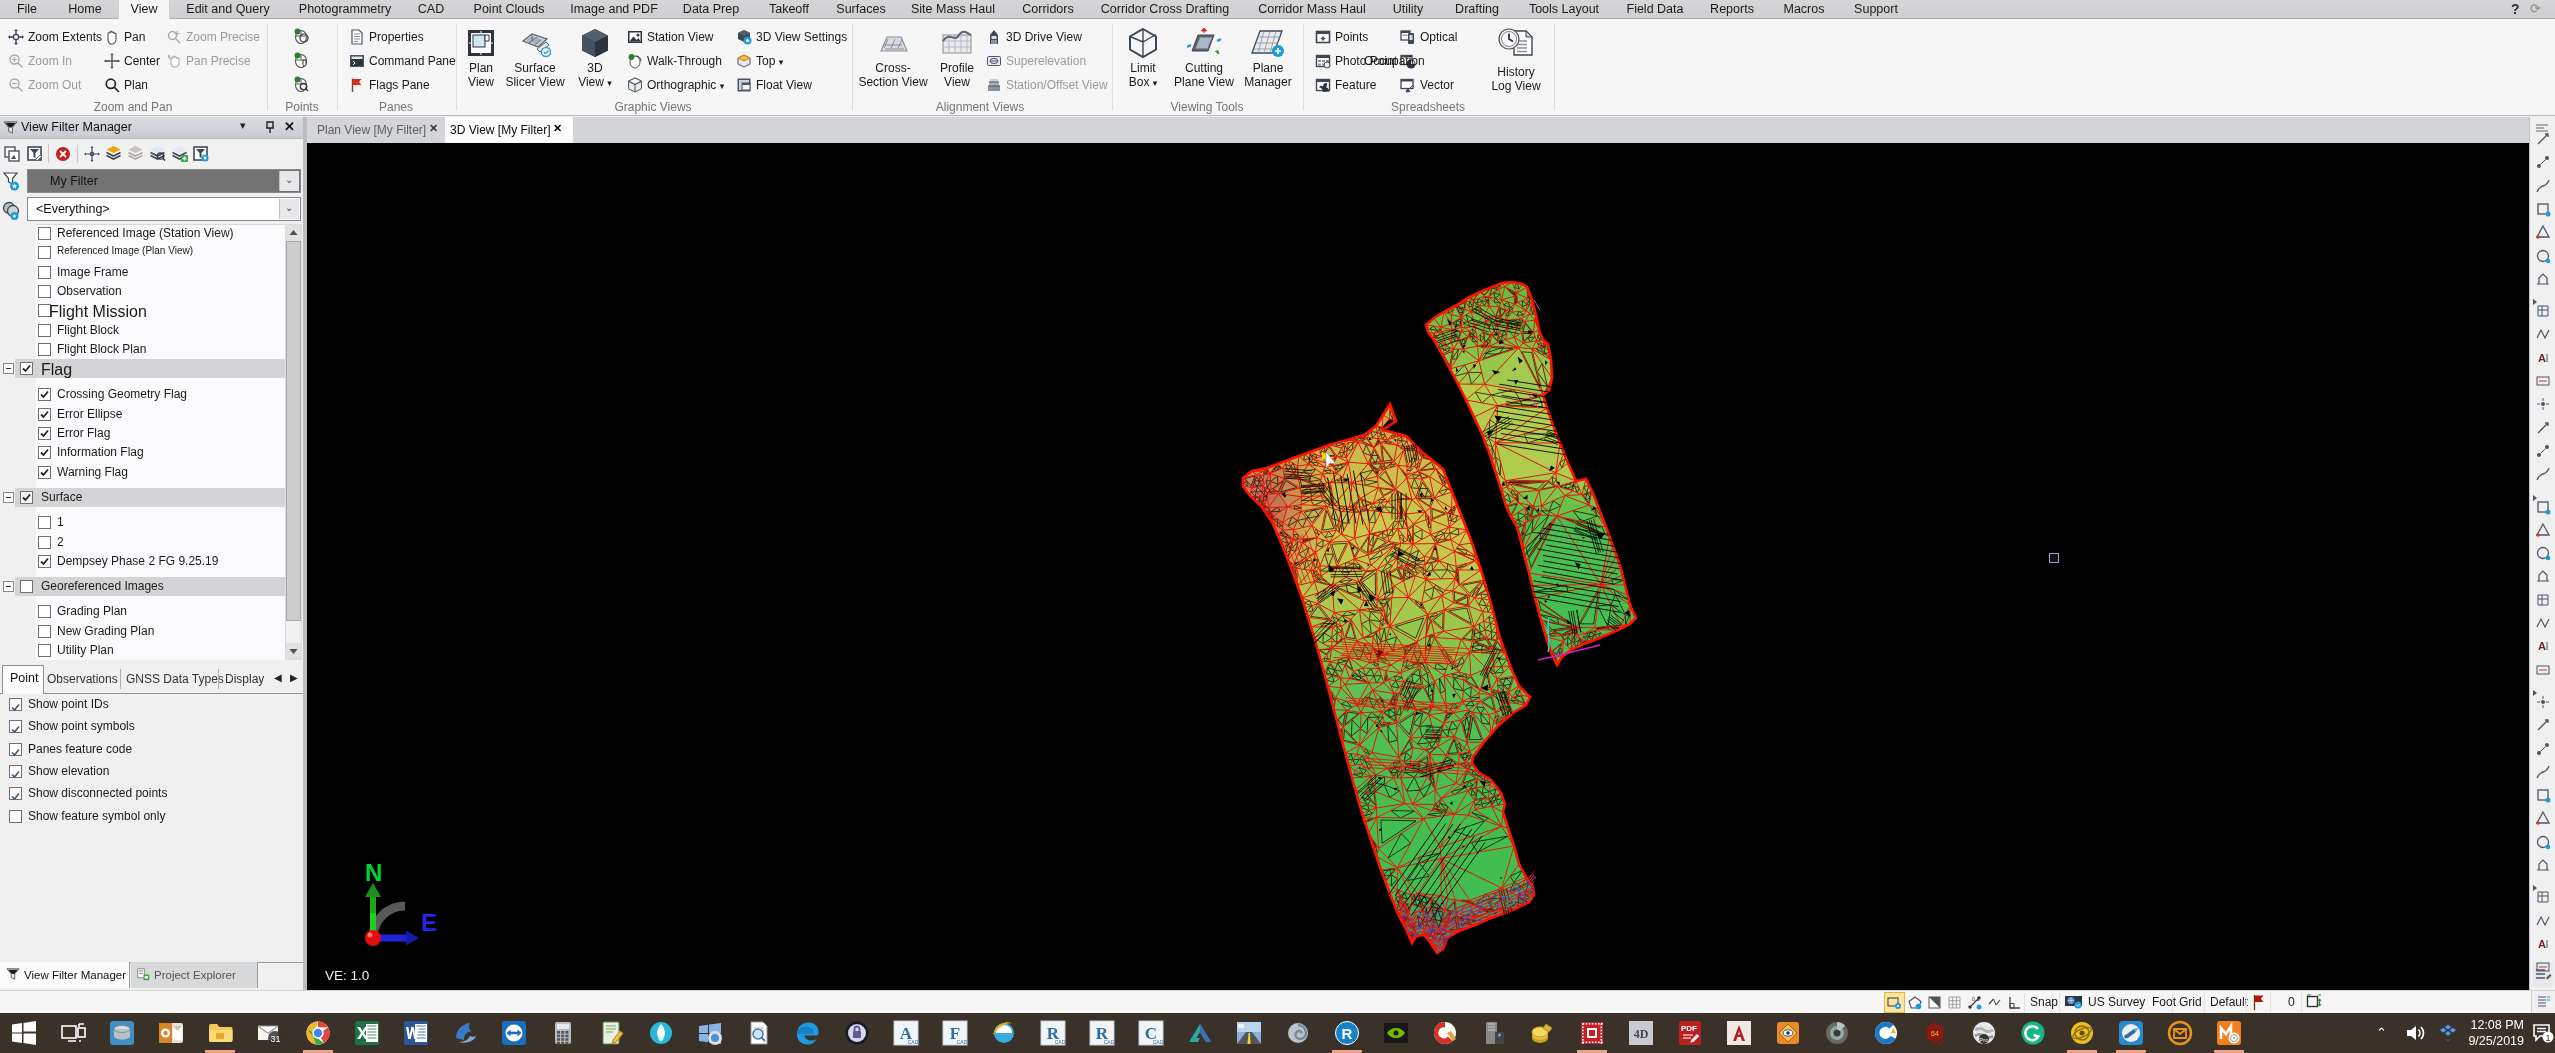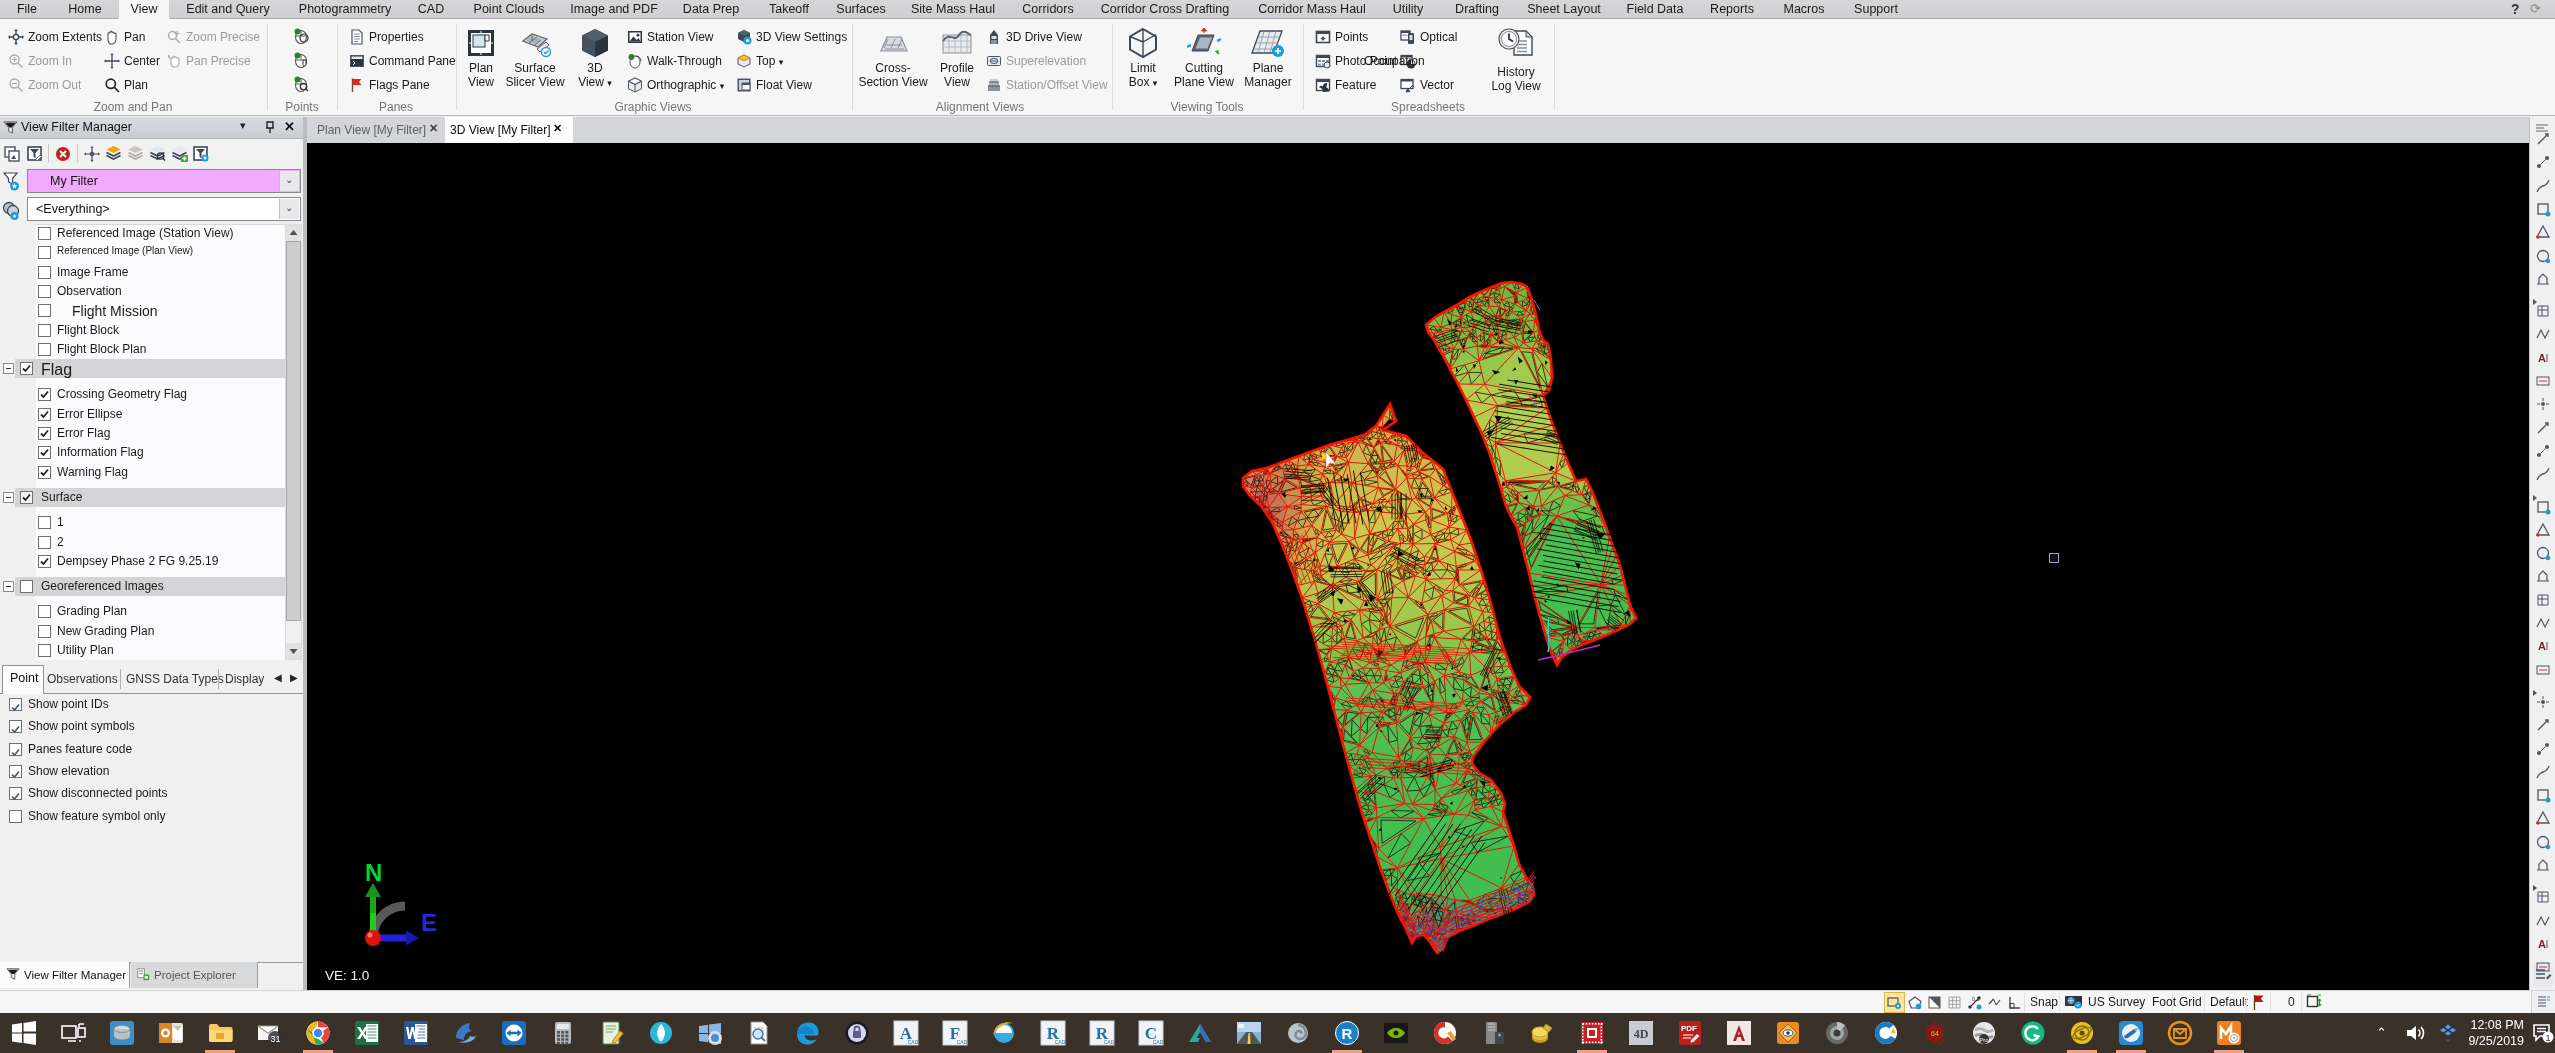--- a/index.html
+++ b/index.html
@@ -48,21 +48,21 @@
   <span class="mtab" style="left:614px">Image and PDF</span>
   <span class="mtab" style="left:711px">Data Prep</span>
   <span class="mtab" style="left:789px">Takeoff</span>
   <span class="mtab" style="left:861px">Surfaces</span>
   <span class="mtab" style="left:953px">Site Mass Haul</span>
   <span class="mtab" style="left:1048px">Corridors</span>
   <span class="mtab" style="left:1165px">Corridor Cross Drafting</span>
   <span class="mtab" style="left:1312px">Corridor Mass Haul</span>
   <span class="mtab" style="left:1408px">Utility</span>
   <span class="mtab" style="left:1477px">Drafting</span>
-  <span class="mtab" style="left:1564px">Sheet Layout</span>
+  <span class="mtab" style="left:1564px">Tools Layout</span>
   <span class="mtab" style="left:1655px">Field Data</span>
   <span class="mtab" style="left:1732px">Reports</span>
   <span class="mtab" style="left:1804px">Macros</span>
   <span class="mtab" style="left:1876px">Support</span>
   <span style="position:absolute;left:2511px;top:1px;font-size:14px;font-weight:bold;color:#333">?</span>
   <span style="position:absolute;left:2530px;top:1px;font-size:13px;color:#8a8a8a">⟳</span>
 </div>
 <div id="ribbon">
   <div class="gsep" style="left:267px"></div>
   <div class="gsep" style="left:337px"></div>
@@ -416,21 +416,21 @@
         <path d="M3 3h9l-3.5 4v5l-2-1V7z" fill="#3d4854"></path>
         <circle cx="12" cy="12" r="3.5" fill="#1e9cd7"></circle>
         <circle cx="12" cy="12" r="1.4" fill="#fff"></circle>
       </svg>
   </div>
   <svg style="position:absolute;left:3px;top:55px" width="17" height="20" viewBox="0 0 17 20">
       <path d="M1 1h13l-4.5 5.5V12l-4-2V6.5z" fill="#fff" stroke="#3d4854" stroke-width="1.2"></path>
       <circle cx="11.5" cy="14" r="4.5" fill="#1e9cd7"></circle>
       <path d="M11.5 11.5l.8 1.6 1.8.2-1.3 1.2.3 1.8-1.6-.9-1.6.9.3-1.8-1.3-1.2 1.8-.2z" fill="#fff"></path>
     </svg>
-  <div style="position:absolute;left:27px;top:52px;width:274px;height:24px;background:#f0abfc;border:1px solid #8a8a8e">
+  <div style="position:absolute;left:27px;top:52px;width:274px;height:24px;background:#737373;border:1px solid #8a8a8e">
     <span style="position:absolute;left:22px;top:4px;font-size:12.5px;color:#111">My Filter</span>
     <div style="position:absolute;right:1px;top:1px;width:20px;height:20px;background:#e8e8ea;border-left:1px solid #c0c0c4">
         <span style="position:absolute;left:5px;top:3px;font-size:10px;color:#444">⌄</span>
       </div>
   </div>
   <svg style="position:absolute;left:2px;top:84px" width="19" height="20" viewBox="0 0 19 20">
       <circle cx="7" cy="7" r="5.5" fill="#b8bcc8" stroke="#3d4854" stroke-width="1.3"></circle>
       <circle cx="11" cy="10" r="5.5" fill="#cdd1da" stroke="#3d4854" stroke-width="1.3"></circle>
       <circle cx="12.5" cy="15" r="4" fill="#1e9cd7"></circle>
       <path d="M12.5 13l.6 1.2 1.4.2-1 1 .2 1.4-1.2-.7-1.2.7.2-1.4-1-1 1.4-.2z" fill="#fff"></path>
@@ -445,21 +445,21 @@
       <div style="position:absolute;left:36px;top:0;width:249px;height:436px;background:#fbfbfd;border-top:1px solid #d8d8d8"></div>
 <div style="position:absolute;left:38px;top:3.0px;width:13px;height:13px;background:#fff;border:1px solid #707070"></div>
 <span style="position:absolute;left:57px;top:2.0px;font-size:12px;color:#1a1a1a">Referenced Image (Station View)</span>
 <div style="position:absolute;left:38px;top:22.3px;width:13px;height:13px;background:#fff;border:1px solid #707070"></div>
 <span style="position:absolute;left:57px;top:21.3px;font-size:10px;color:#1a1a1a">Referenced Image (Plan View)</span>
 <div style="position:absolute;left:38px;top:41.6px;width:13px;height:13px;background:#fff;border:1px solid #707070"></div>
 <span style="position:absolute;left:57px;top:40.6px;font-size:12px;color:#1a1a1a">Image Frame</span>
 <div style="position:absolute;left:38px;top:60.900000000000006px;width:13px;height:13px;background:#fff;border:1px solid #707070"></div>
 <span style="position:absolute;left:57px;top:59.900000000000006px;font-size:12px;color:#1a1a1a">Observation</span>
 <div style="position:absolute;left:38px;top:80.2px;width:13px;height:13px;background:#fff;border:1px solid #707070"></div>
-<span style="position:absolute;left:72px;top:79.2px;font-size:14px;color:#1a1a1a">Flight Mission</span>
+<span style="position:absolute;left:49px;top:79.2px;font-size:16px;color:#1a1a1a">Flight Mission</span>
 <div style="position:absolute;left:38px;top:99.5px;width:13px;height:13px;background:#fff;border:1px solid #707070"></div>
 <span style="position:absolute;left:57px;top:98.5px;font-size:12px;color:#1a1a1a">Flight Block</span>
 <div style="position:absolute;left:38px;top:118.8px;width:13px;height:13px;background:#fff;border:1px solid #707070"></div>
 <span style="position:absolute;left:57px;top:117.8px;font-size:12px;color:#1a1a1a">Flight Block Plan</span>
 <div style="position:absolute;left:15px;top:135.1px;width:270px;height:19px;background:#d4d4d6"></div>
       <div style="position:absolute;left:3px;top:139.1px;width:11px;height:11px;background:#fff;border:1px solid #8a8a8a">
         <div style="position:absolute;left:2px;top:4px;width:5px;height:1px;background:#333"></div>
       </div>
       <div style="position:absolute;left:20px;top:138.1px;width:13px;height:13px;background:#fff;border:1px solid #707070">
         <svg width="11" height="11" viewBox="0 0 11 11" style="position:absolute;left:0;top:0">

